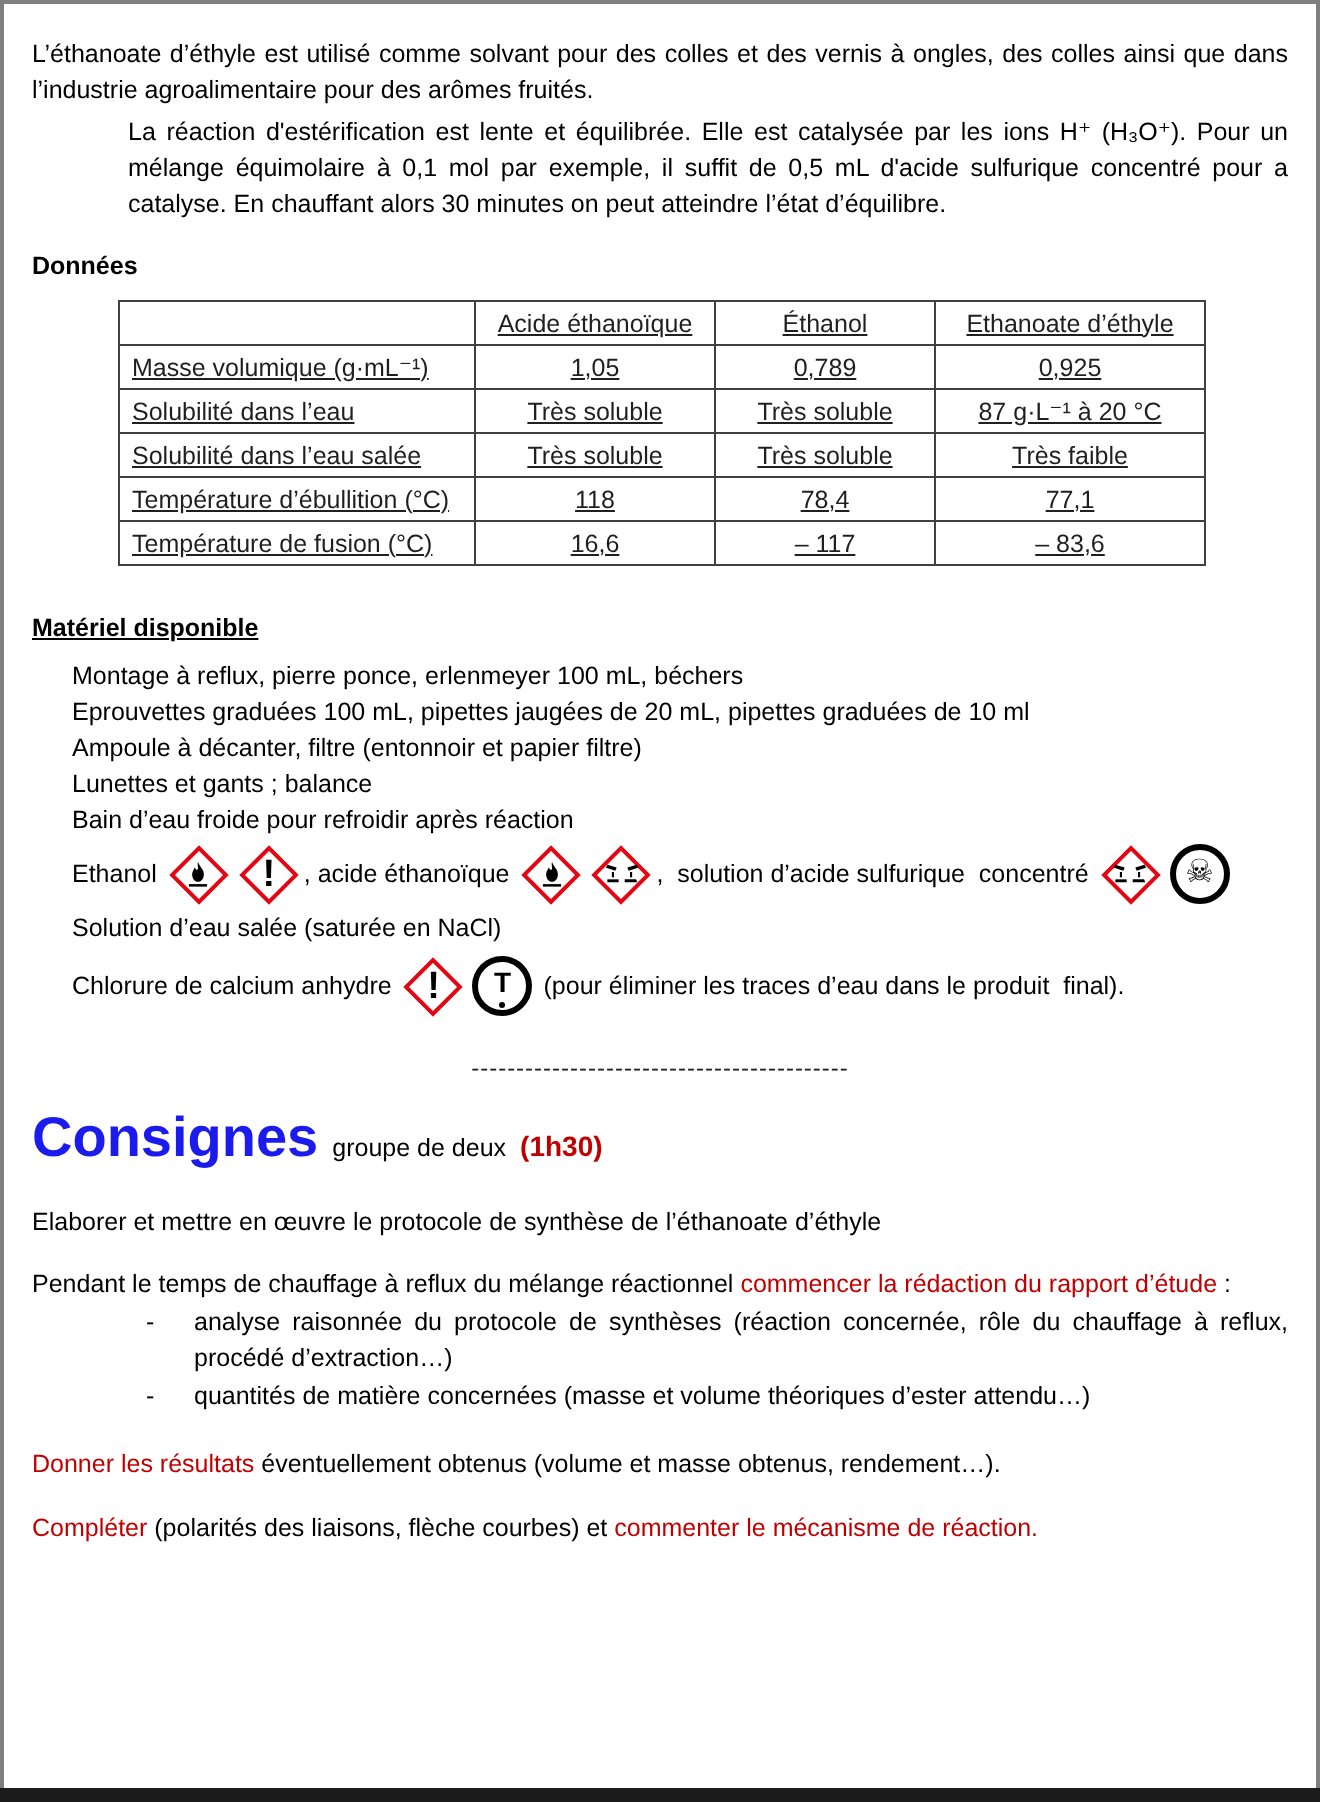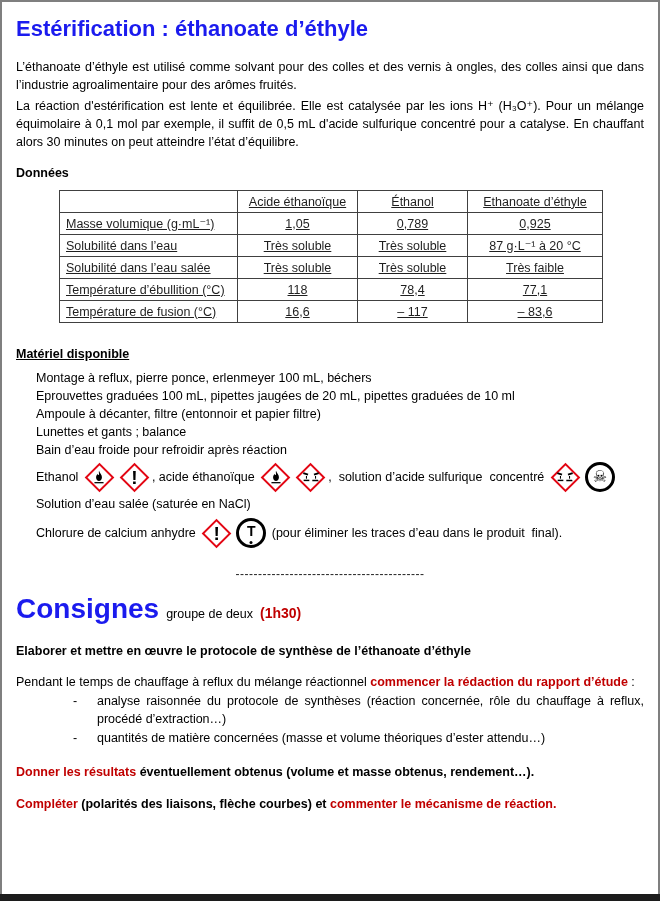--- a/index.html
+++ b/index.html
@@ -12,21 +12,21 @@
   .page {
     position:absolute; inset:0; border:2px solid #7f7f7f;
     background:#fff; padding:0 14px; overflow:hidden;
   }
   .bottom-bar { position:absolute; left:0; right:0; bottom:0; height:7px; background:#1c1c1c; }
 
   h1.title { margin:14px 0 0; font-size:22px; line-height:26px; font-weight:bold; color:#1b1bee; }
   .j { text-align:justify; }
   p { margin:0; }
   .p-intro1 { margin-top:16px; }
-  .p-intro2 { margin-top:3px; }
+  .p-intro2 { margin-top:3px;margin-left:48px; }
   .sec-head { margin:13px 0 0; font-size:12.5px; font-weight:bold; }
 
   table.props { border-collapse:collapse; margin:8px 0 0 43px; color:#1f1f1f;text-decoration:underline; }
   table.props td, table.props th {
     border:1px solid #404040; height:22px; padding:1px 6px;
     font-size:12.5px; font-weight:normal; text-align:center; vertical-align:middle;
   }
   table.props td.rowlabel { text-align:left; width:178px; }
   table.props .c1 { width:120px; } table.props .c2 { width:110px; } table.props .c3 { width:135px; }
 
@@ -53,37 +53,36 @@
   .circ .tmark::after { content:""; position:absolute; left:50%; transform:translateX(-50%);
                         bottom:-6px; width:3px; height:3px; background:#000; border-radius:50%; }
 
   .separator { text-align:center; margin-top:12px; color:#222; font-size:12px; letter-spacing:0.5px; }
 
   .consignes-line { margin-top:10px; display:flex; align-items:baseline; gap:7px; }
   .consignes-title { color:#1b1bee; font-weight:bold; font-size:28px; line-height:32px; }
   .consignes-sub { font-size:12.5px; }
   .consignes-dur { color:#c00000; font-weight:bold; font-size:14px; }
 
-  .bold { font-weight:bold; }
+  .bold { font-weight:normal; }
   .red  { color:#c00000; }
   .directive { margin-top:17px; }
   .p-pendant { margin-top:13px; }
   .bullet { display:flex; margin:1px 0 0 57px; }
   .bullet .dash { width:24px; flex:0 0 auto; }
   .p-results { margin-top:16px; }
   .p-complete { margin-top:14px; }
 
   svg { display:block; }
 </style>
 </head>
 <body>
 
 <div class="page">
 
-  <h1 class="title">Estérification : éthanoate d’éthyle</h1>
 
   <p class="j p-intro1">L’éthanoate d’éthyle est utilisé comme solvant pour des colles et des vernis à ongles, des colles ainsi que dans l’industrie agroalimentaire pour des arômes fruités.</p>
   <p class="j p-intro2">La réaction d'estérification est lente et équilibrée. Elle est catalysée par les ions H⁺ (H₃O⁺). Pour un mélange équimolaire à 0,1 mol par exemple, il suffit de 0,5 mL d'acide sulfurique concentré pour a catalyse. En chauffant alors 30 minutes on peut atteindre l’état d’équilibre.</p>
 
   <h2 class="sec-head">Données</h2>
 
   <table class="props">
     <tbody>
         <tr>
       <th class="rowlabel"></th>

